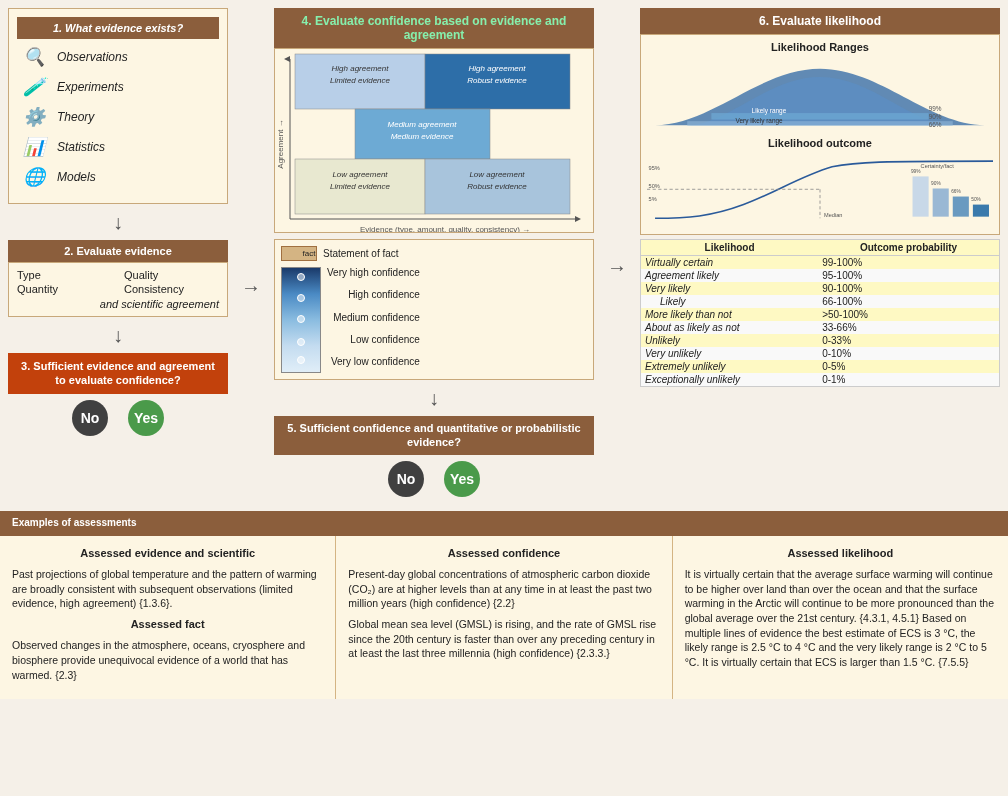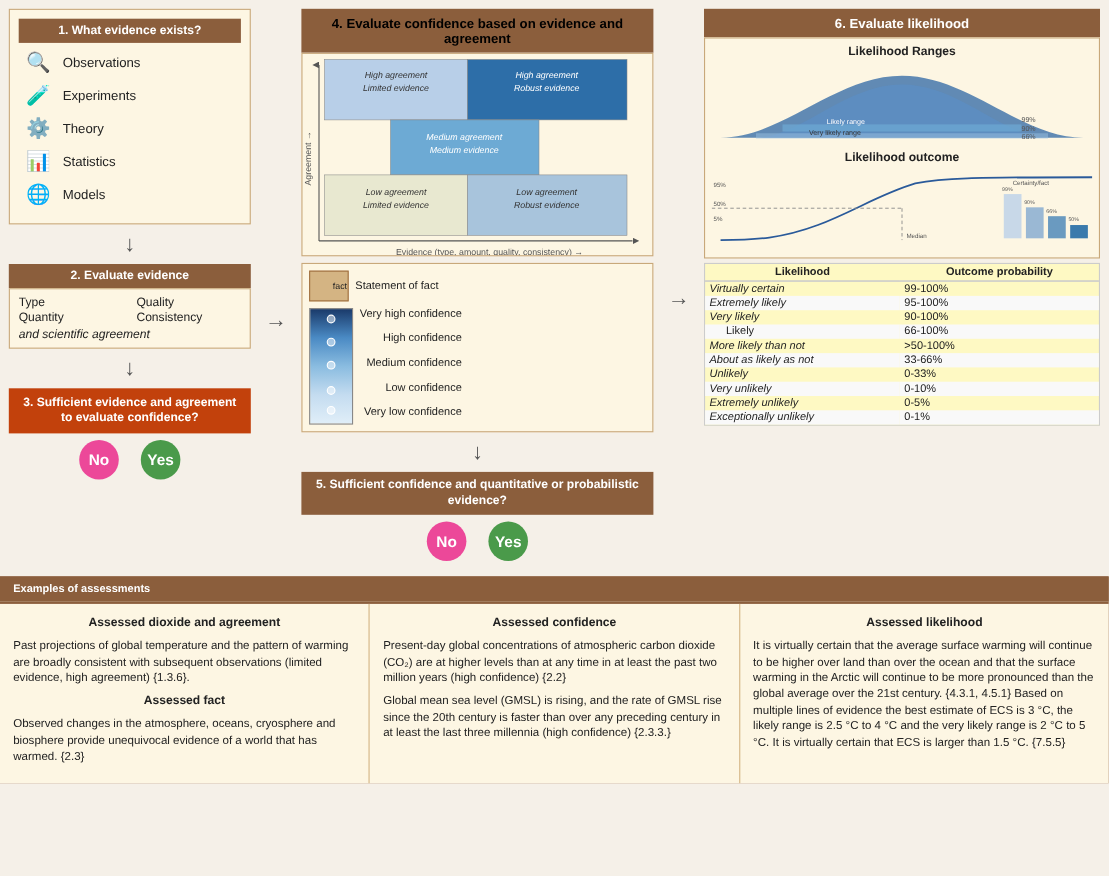--- a/index.html
+++ b/index.html
@@ -41,20 +41,21 @@
       font-weight: bold;
       font-size: 11px;
       padding: 5px 8px;
       text-align: center;
     }
 
     .box-cream {
       background: #fdf6e3;
       border: 1px solid #c8a87a;
       padding: 8px;
+      font-style: italic;
     }
 
     .evidence-list {
       display: flex;
       flex-direction: column;
       gap: 6px;
       padding: 6px 4px;
     }
 
     .evidence-item {
@@ -98,21 +99,21 @@
 
     .criteria-grid {
       display: grid;
       grid-template-columns: 1fr 1fr;
       gap: 2px 12px;
       font-size: 11px;
     }
 
     .criteria-full {
       font-size: 11px;
-      text-align: left;
+      text-align: right;
       margin-top: 3px;
       font-style: italic;
     }
 
     .sufficient-box {
       background: #c2410c;
       color: white;
       font-size: 11px;
       padding: 6px 8px;
       text-align: center;
@@ -121,21 +122,21 @@
     }
 
     .yes-no-row {
       display: flex;
       justify-content: center;
       gap: 20px;
       padding: 6px 0;
     }
 
     .circle-no {
-      background: #ec4899;
+      background: #404040;
       color: white;
       font-weight: bold;
       font-size: 14px;
       width: 36px;
       height: 36px;
       border-radius: 50%;
       display: flex;
       align-items: center;
       justify-content: center;
     }
@@ -156,21 +157,21 @@
     
     .mid-col {
       width: 320px;
       display: flex;
       flex-direction: column;
       gap: 6px;
     }
 
     .confidence-header {
       background: #8B5E3C;
-      color: #000000;
+      color: #86efac;
       font-weight: bold;
       font-size: 12px;
       padding: 6px 8px;
       text-align: center;
     }
 
     .sufficient-conf-box {
       background: #8B5E3C;
       color: white;
       font-size: 11px;
@@ -411,21 +412,21 @@
             </defs>
           </svg>
         </div>
       </div>
 
       <div style="background:#fdf6e3;border:1px solid #c8a87a;padding:6px;display:flex;gap:8px;">
 
         <div style="display:flex;flex-direction:column;align-items:center;gap:2px;">
 
           <div style="display:flex;align-items:center;gap:6px;width:100%;">
-            <div style="width:36px;height:28px;background:#d4b483;border:1px solid #a07040;font-size:8px;display:flex;align-items:center;justify-content:center;flex-shrink:0;padding-left:20px;">fact</div>
+            <div style="width:36px;height:15px;background:#d4b483;border:1px solid #a07040;font-size:8px;display:flex;align-items:center;justify-content:center;flex-shrink:0;padding-left:20px;">fact</div>
             <span style="font-size:10px;">Statement of fact</span>
           </div>
 
           <div style="display:flex;gap:6px;margin-top:4px;">
             <div style="width:40px;background:linear-gradient(to bottom,#1a3a6a,#4a8ac4,#8abce0,#c4dcf0,#e0eef8);border:1px solid #888;position:relative;display:flex;flex-direction:column;justify-content:space-between;padding:2px 0;">
               <div style="position:absolute;left:50%;top:5%;transform:translate(-50%,0);width:8px;height:8px;border-radius:50%;border:1px solid #fff;background:rgba(255,255,255,0.5);"></div>
               <div style="position:absolute;left:50%;top:25%;transform:translate(-50%,0);width:8px;height:8px;border-radius:50%;border:1px solid #fff;background:rgba(255,255,255,0.5);"></div>
               <div style="position:absolute;left:50%;top:45%;transform:translate(-50%,0);width:8px;height:8px;border-radius:50%;border:1px solid #fff;background:rgba(255,255,255,0.5);"></div>
               <div style="position:absolute;left:50%;top:67%;transform:translate(-50%,0);width:8px;height:8px;border-radius:50%;border:1px solid #fff;background:rgba(255,255,255,0.5);"></div>
               <div style="position:absolute;left:50%;top:85%;transform:translate(-50%,0);width:8px;height:8px;border-radius:50%;border:1px solid #fff;background:rgba(255,255,255,0.5);"></div>
@@ -514,29 +515,29 @@
                 <th>Likelihood</th>
                 <th>Outcome probability</th>
               </tr>
             </thead>
             <tbody>
               <tr>
                 <td style="font-style:italic;">Virtually certain</td>
                 <td>99-100%</td>
               </tr>
               <tr>
-                <td style="font-style:italic;">Extremely likely</td>
+                <td style="font-style:italic;">Agreement likely</td>
                 <td>95-100%</td>
               </tr>
               <tr>
                 <td style="font-style:italic;">Very likely</td>
                 <td>90-100%</td>
               </tr>
               <tr>
-                <td style="padding-left:19px;">Likely</td>
+                <td style="font-style:italic;padding-left:19px;">Likely</td>
                 <td>66-100%</td>
               </tr>
               <tr>
                 <td style="font-style:italic;">More likely than not</td>
                 <td>&gt;50-100%</td>
               </tr>
               <tr>
                 <td style="font-style:italic;">About as likely as not</td>
                 <td>33-66%</td>
               </tr>
@@ -563,21 +564,21 @@
 
     </div>
 
   </div>
 
   <div class="bottom-section">
     <div class="bottom-header">Examples of assessments</div>
     <div class="bottom-content">
 
       <div class="bottom-col">
-        <div class="bottom-col-title">Assessed dioxide and agreement</div>
+        <div class="bottom-col-title">Assessed evidence and scientific</div>
         <p>Past projections of global temperature and the pattern of warming are broadly consistent with subsequent observations (limited evidence, high agreement) {1.3.6}.</p>
         <div class="bottom-col-title">Assessed fact</div>
         <p>Observed changes in the atmosphere, oceans, cryosphere and biosphere provide unequivocal evidence of a world that has warmed. {2.3}</p>
       </div>
 
       <div class="bottom-col">
         <div class="bottom-col-title">Assessed confidence</div>
         <p>Present-day global concentrations of atmospheric carbon dioxide (CO₂) are at higher levels than at any time in at least the past two million years (high confidence) {2.2}</p>
         <p>Global mean sea level (GMSL) is rising, and the rate of GMSL rise since the 20th century is faster than over any preceding century in at least the last three millennia (high confidence) {2.3.3.}</p>
       </div>

